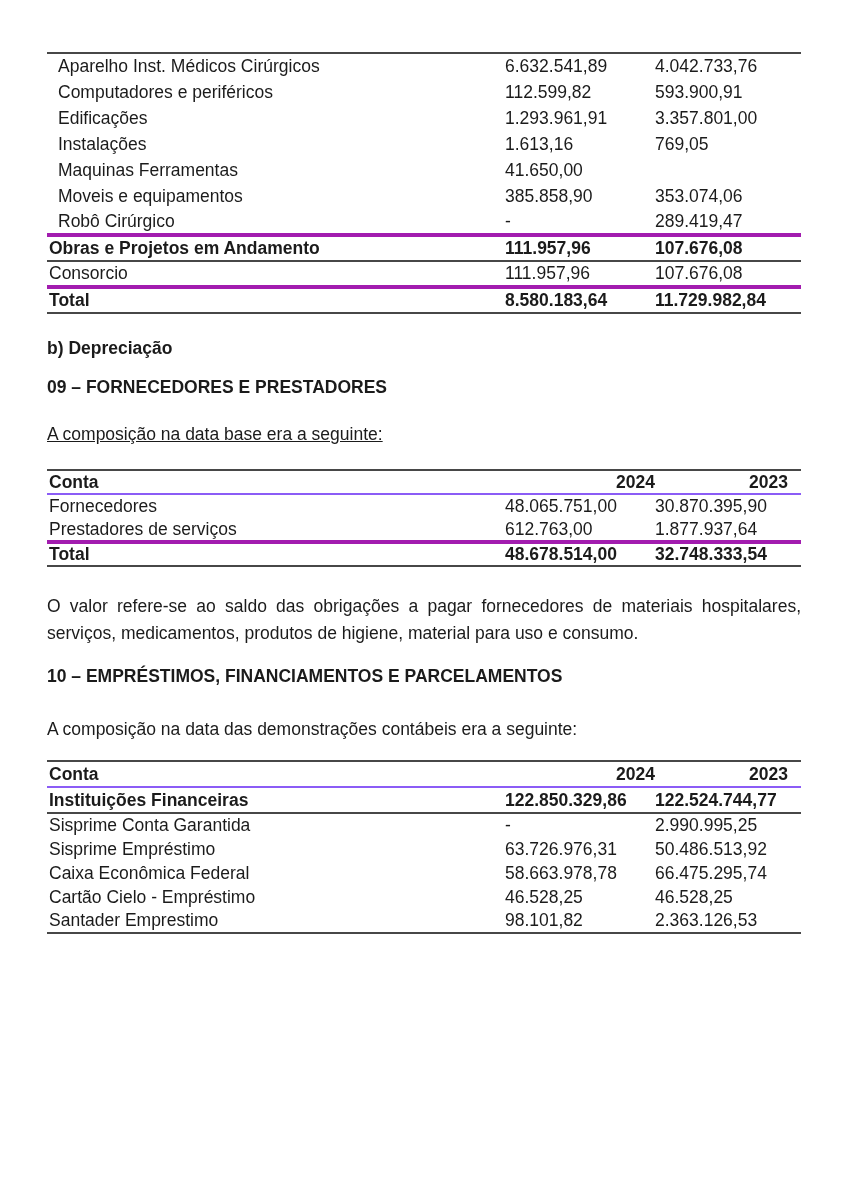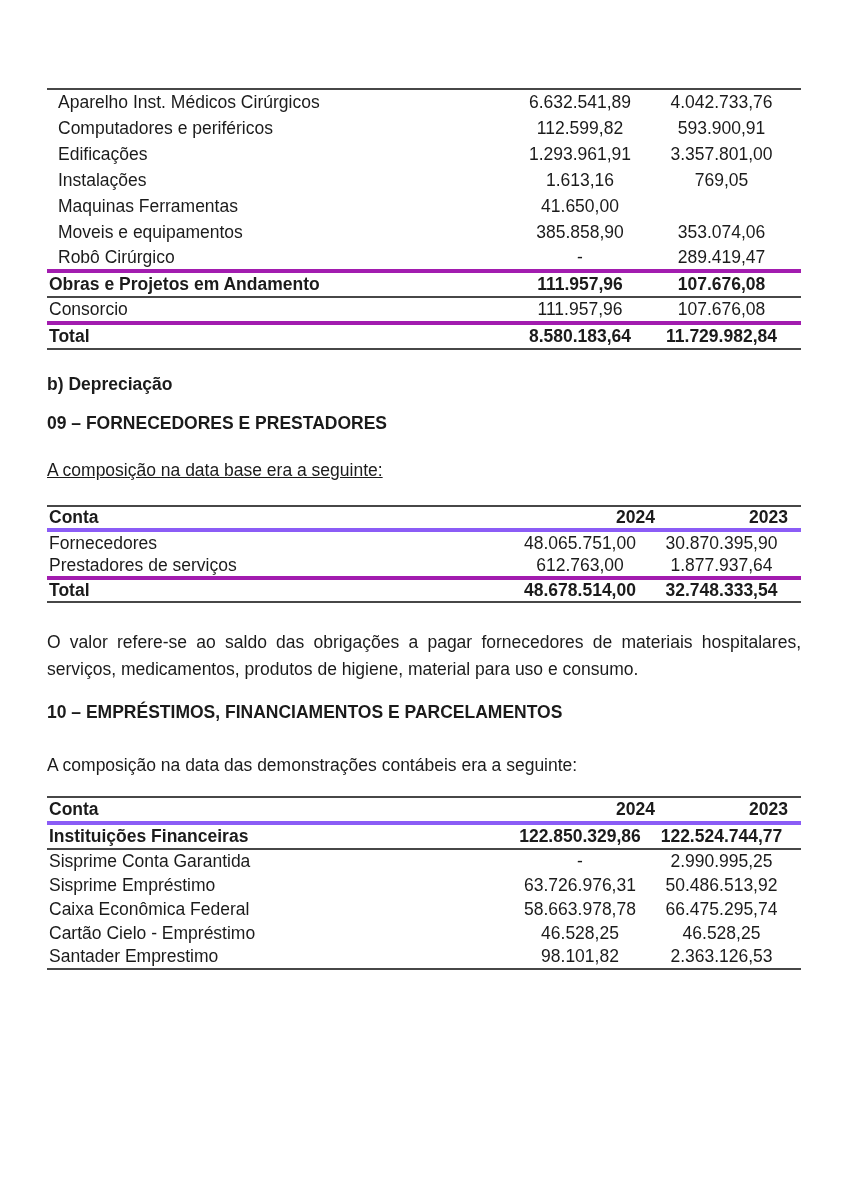--- a/index.html
+++ b/index.html
@@ -4,51 +4,51 @@
 <style>
   * { box-sizing: border-box; }
   html, body { margin: 0; padding: 0; background: #ffffff; }
   body {
     width: 849px; height: 1200px;
     font-family: "Liberation Sans", "DejaVu Sans", sans-serif;
     font-size: 17.5px;
     color: #1b1b1b;
     overflow: hidden;
   }
-  .page { padding: 88px 48px 0 47px; }
+  .page { padding: 52px 48px 0 47px; }
 
   
   table {
     width: 100%;
     border-collapse: collapse;
     table-layout: fixed;
   }
   col.c-label { width: auto; }
   col.c-2024  { width: 150px; }
   col.c-2023  { width: 146px; }
 
   td, th { padding: 0; vertical-align: middle; font-weight: normal; }
   td.lbl, th.lbl { text-align: left; padding-left: 2px; white-space: nowrap; overflow: hidden; }
   tr.indent td.lbl { padding-left: 11px; }
-  td.num { text-align: center; white-space: nowrap; }
+  td.num { text-align: left; white-space: nowrap; }
   td.n24 { padding-right: 0; }
   td.n23 { padding-right: 13px; }
   th.hnum { text-align: right; font-weight: bold; }
   th.hnum.h23 { padding-right: 13px; }
 
   .t1 td { height: 26px; }
   .t2 td, .t2 th { height: 24px; }
   .t3 td.r26, .t3 th { height: 26px; }
   .t3 td.r24 { height: 24px; }
 
   table.rule-top { border-top: 2px solid #474747; }
   tr.rule-above { border-top: 4px solid #a21caf; }
   tr.rule-below { border-bottom: 2px solid #474747; }
   tr.bold td { font-weight: bold; }
-  thead tr { border-bottom: 4px solid #8b5cf6; }
+  thead tr { border-bottom: 2px solid #8b5cf6; }
   th { font-weight: bold; }
 
   
   .heading { font-weight: bold; line-height: 27px; white-space: nowrap; }
   .line { line-height: 27px; white-space: nowrap; }
   .jline {
     line-height: 27px;
     text-align: justify;
     text-align-last: justify;
     white-space: normal;

